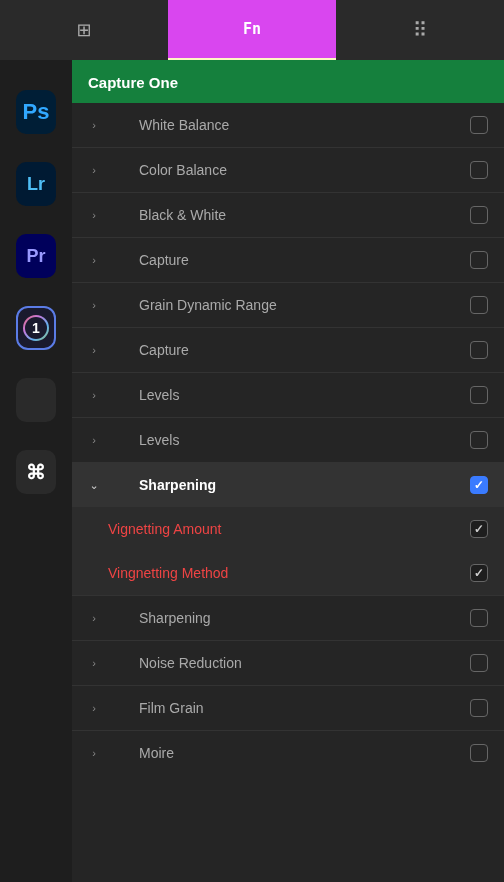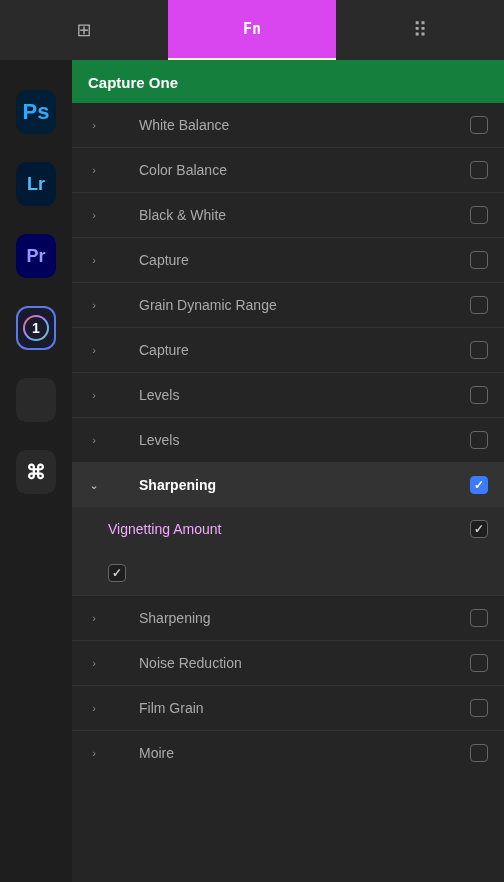--- a/index.html
+++ b/index.html
@@ -164,21 +164,21 @@
       display: flex;
       align-items: center;
       padding: 0 16px 0 36px;
       height: 44px;
       cursor: pointer;
       background: #2c2c2c;
     }
 
     .sub-label {
       flex: 1;
-      color: #f0abfc;
+      color: #ef4444;
       font-size: 14px;
     }
 
     
     .checkbox {
       width: 18px;
       height: 18px;
       border: 1.5px solid #666;
       border-radius: 4px;
       display: flex;
@@ -322,20 +322,21 @@
     </div>
 
     <div class="sub-item">
       <span class="sub-label">Vignetting Amount</span>
       <div class="checkbox checked-dark">
         <span class="checkmark" style="color:#ccc;">✓</span>
       </div>
     </div>
 
     <div class="sub-item">
+      <span class="sub-label">Vingnetting Method</span>
       <div class="checkbox checked-dark">
         <span class="checkmark" style="color:#ccc;">✓</span>
       </div>
     </div>
     <div class="divider"></div>
 
     <div class="menu-item">
       <span class="chevron">›</span>
       <span class="menu-label">Sharpening</span>
       <div class="checkbox"></div>

